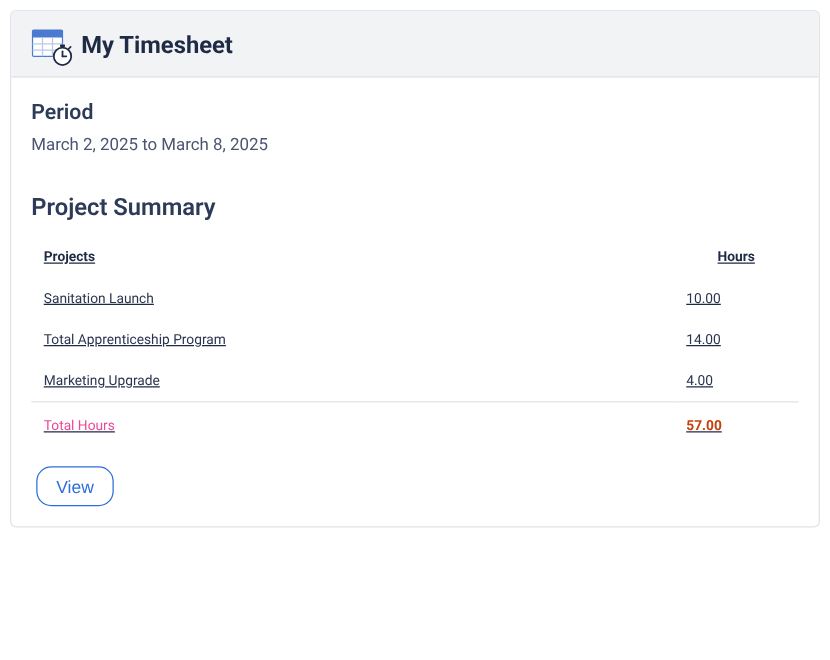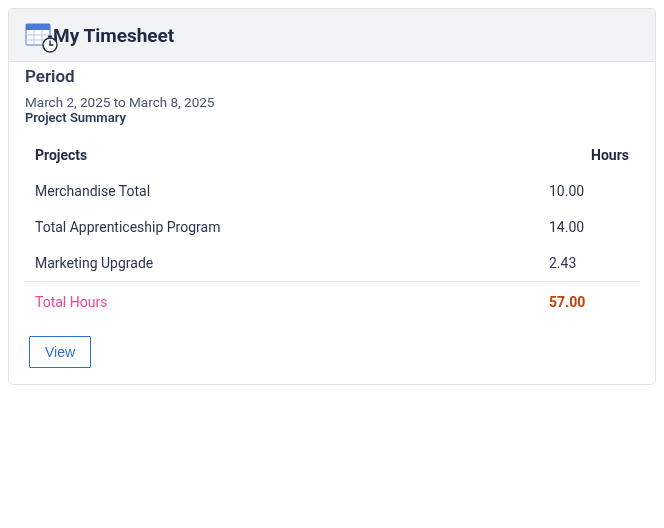--- a/index.html
+++ b/index.html
@@ -19,20 +19,21 @@
       border-radius: 5px;
       overflow: hidden;
       background: #fff;
     }
     .card-header {
       background: #f1f3f5;
       border-bottom: 1px solid #e0e3e8;
       padding: 12px 16px;
       display: flex;
       align-items: center;
+      gap: 12px;
     }
     .icon-wrap {
       position: relative;
       width: 28px;
       height: 28px;
       flex: 0 0 auto;
     }
     .calendar-svg {
       position: absolute;
       top: 0;
@@ -42,52 +43,54 @@
       position: absolute;
       bottom: -4px;
       right: -6px;
     }
     .card-title {
       font-size: 19px;
       font-weight: 700;
       color: #1f2a44;
     }
     .card-body {
-      padding: 4px 16px 16px 16px;
+      padding: 18px 16px 16px 16px;
     }
     .section-heading {
       font-size: 17px;
       font-weight: 600;
       color: #2d3a58;
       margin-bottom: 8px;
     }
     .period-text {
       font-size: 13.5px;
       color: #4a5670;
+      margin-bottom: 30px;
     }
     .summary-heading {
-      font-size: 13px;
+      font-size: 19px;
       font-weight: 600;
       color: #2d3a58;
       margin-bottom: 14px;
     }
     table {
       width: 100%;
       border-collapse: collapse;
-      font-size: 14px;
+      font-size: 11px;
       color: #1f2a44;
+      text-decoration: underline;
     }
     thead th {
       text-align: left;
       font-weight: 700;
       padding: 8px 10px 10px 10px;
       color: #1f2a44;
     }
     thead th:last-child {
-      text-align: right;
+      text-align: center;
       width: 100px;
     }
     tbody td {
       padding: 10px 10px;
       color: #2a3550;
     }
     tbody td:last-child {
       width: 100px;
     }
     tbody tr.total-row td {
@@ -105,21 +108,21 @@
     .btn-view {
       margin-top: 14px;
       margin-left: 4px;
       display: inline-block;
       padding: 7px 15px;
       border: 1px solid #2e6ed8;
       background: #fff;
       color: #2e6ed8;
       font-size: 14px;
       font-weight: 500;
-      border-radius: 1px;
+      border-radius: 12px;
       cursor: pointer;
     }
   </style>
 </head>
 <body>
 
 <div class="card">
   <div class="card-header">
     <span class="icon-wrap">
       <svg class="calendar-svg" width="26" height="26" viewBox="0 0 26 26">
@@ -149,30 +152,30 @@
 
     <table>
       <thead>
         <tr>
           <th>Projects</th>
           <th>Hours</th>
         </tr>
       </thead>
       <tbody>
         <tr>
-          <td>Merchandise Total</td>
+          <td>Sanitation Launch</td>
           <td>10.00</td>
         </tr>
         <tr>
           <td>Total Apprenticeship Program</td>
           <td>14.00</td>
         </tr>
         <tr>
           <td>Marketing Upgrade</td>
-          <td>2.43</td>
+          <td>4.00</td>
         </tr>
         <tr class="total-row">
           <td class="total-label">Total Hours</td>
           <td class="total-value">57.00</td>
         </tr>
       </tbody>
     </table>
 
     <button class="btn-view">View</button>
   </div>

